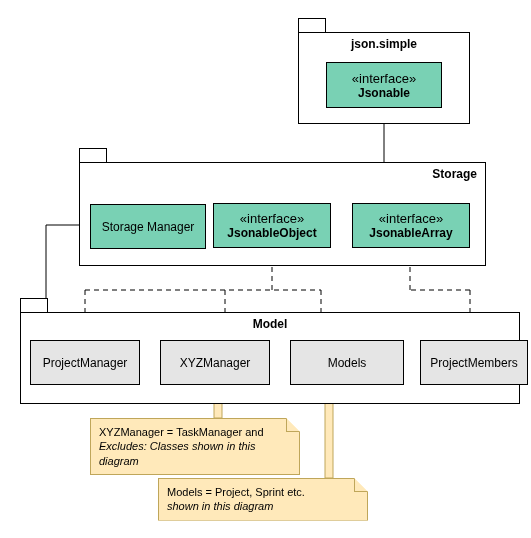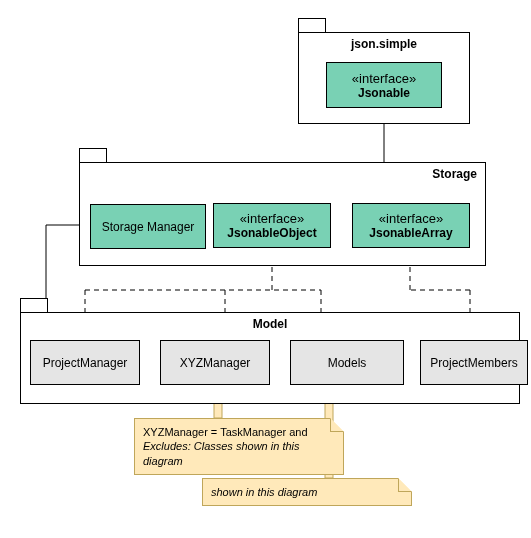--- a/index.html
+++ b/index.html
@@ -46,21 +46,20 @@
     .stereotype { font-size: 13px; }
     .classname { font-weight: bold; }
     .note {
       position: absolute;
       background: #ffe9ba;
       border: 1px solid #bfa65a;
       font-size: 11px;
       padding: 6px 8px;
       line-height: 1.3;
       clip-path: polygon(0 0, calc(100% - 14px) 0, 100% 14px, 100% 100%, 0 100%);
-      margin-left: 44px;
     }
     .note-fold {
       position: absolute;
       width: 14px;
       height: 14px;
       right: -1px;
       top: -1px;
       border-left: 1px solid #bfa65a;
       border-bottom: 1px solid #bfa65a;
       background: #ffe9ba;
@@ -155,14 +154,15 @@
 </div>
 
 <div class="note" style="left:90px; top:418px; width:210px;">
   <div class="note-fold"></div>
   <div>XYZManager = TaskManager and</div>
   <div class="italic">Excludes: Classes shown in this diagram</div>
 </div>
 
 <div class="note" style="left:158px; top:478px; width:210px;">
   <div class="note-fold"></div>
+  <div>Models = Project, Sprint etc.</div>
   <div class="italic">shown in this diagram</div>
 </div>
 
 </body></html>

